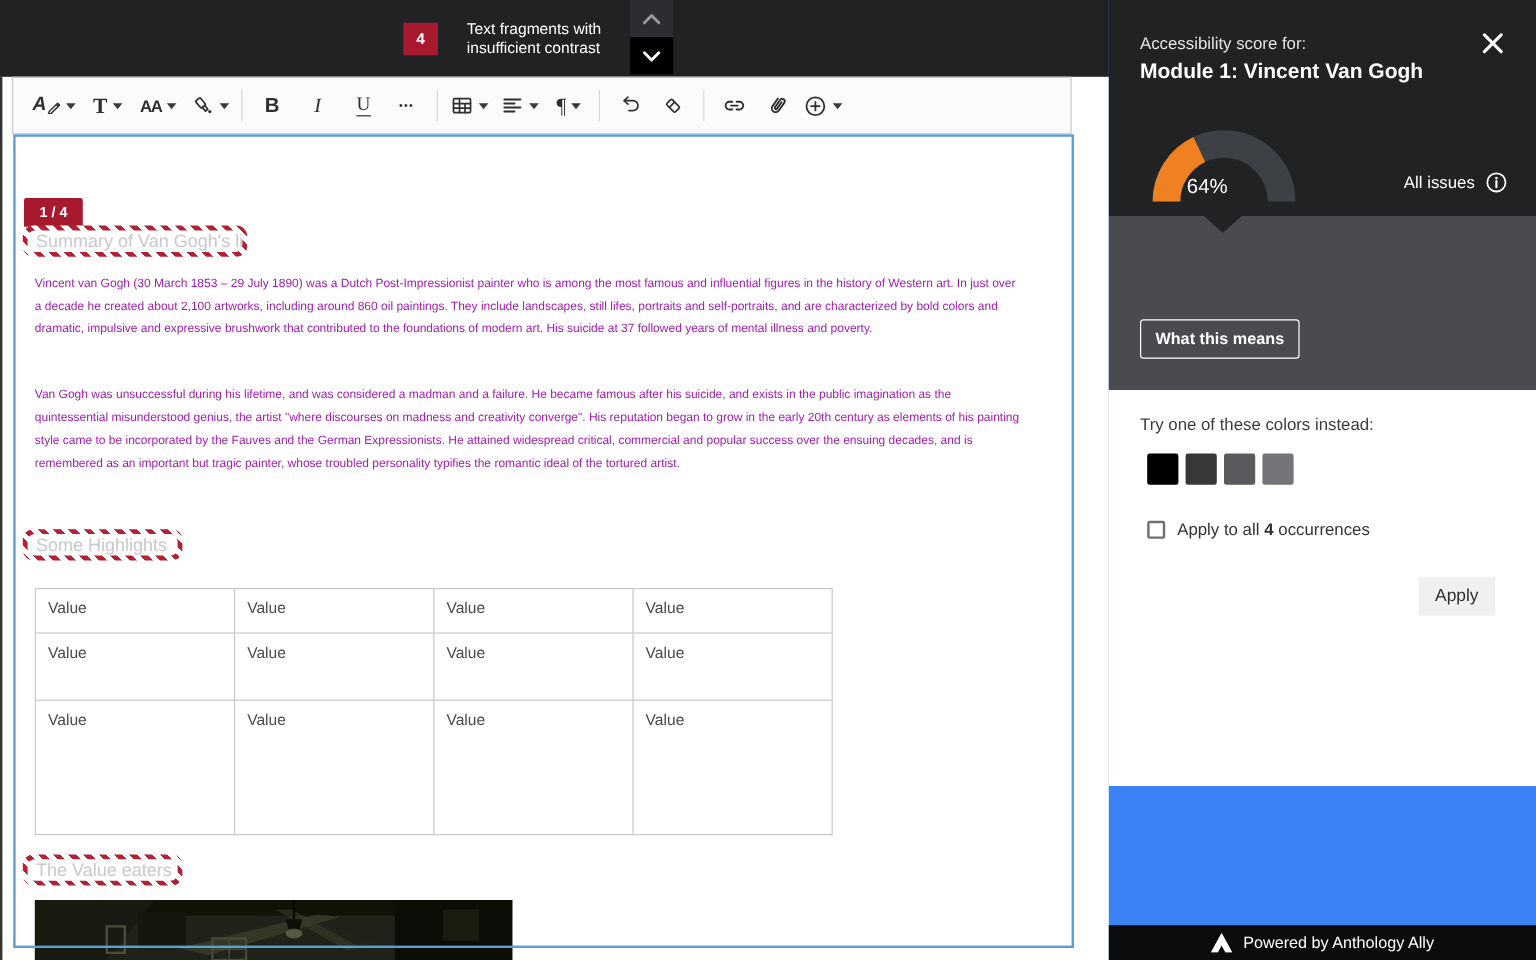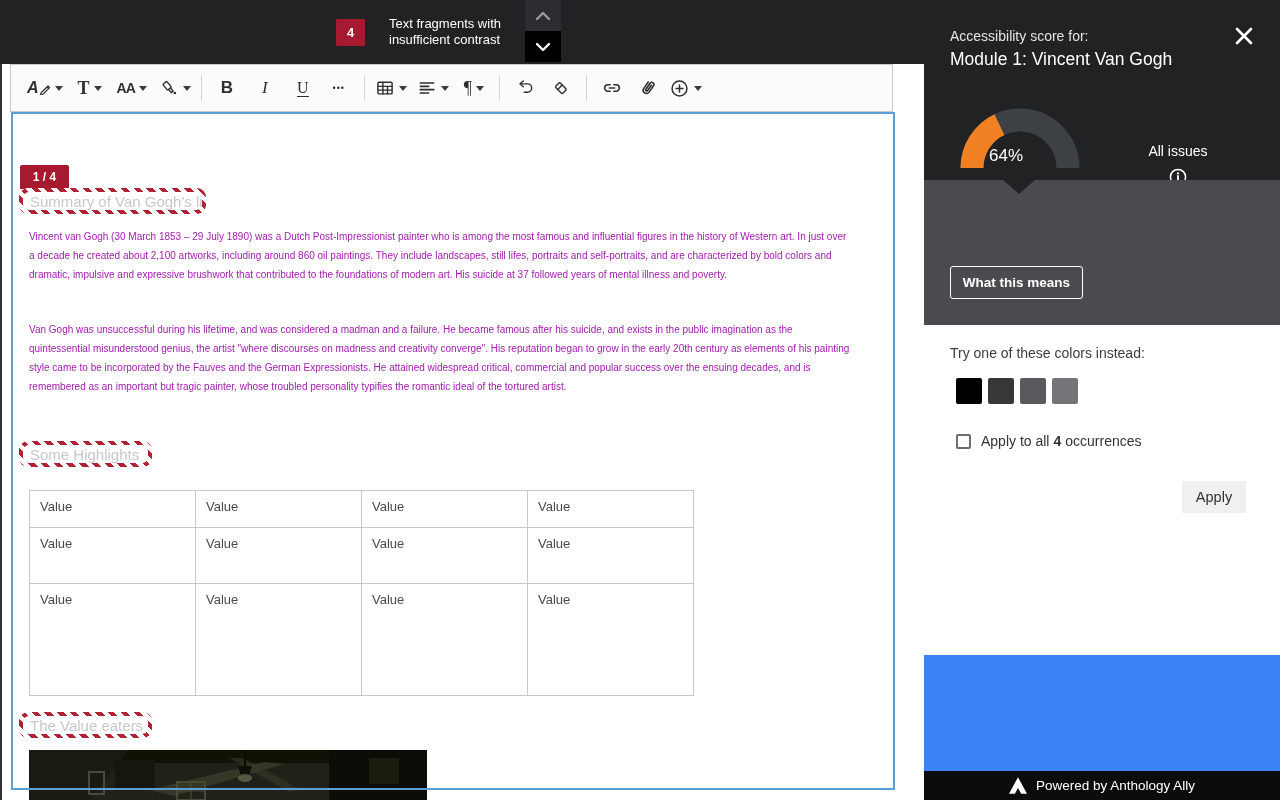--- a/index.html
+++ b/index.html
@@ -58,28 +58,28 @@
                  font-size:13px; color:#4a4a4c; }
   .row-1 td { height:37px; } .row-2 td { height:56px; } .row-3 td { height:112px; }
 
   .painting { position:absolute; left:29px; top:750px; width:398px; height:50px; z-index:2; overflow:hidden;
               background:linear-gradient(100deg,#23251c 0%,#2c2e22 30%,#1b1d14 60%,#121307 100%); }
 
   
   .panel { position:absolute; left:924px; top:0; width:356px; height:800px; background:#3b82f6; z-index:10; }
   .panel-header { position:absolute; left:0; top:0; width:356px; height:180px; background:#212224; }
   .eyebrow { position:absolute; left:26px; top:28px; font-size:14px; color:#e4e4e4; }
-  .panel-title { position:absolute; left:26px; top:49px; font-size:17.5px; font-weight:normal; color:#fff; }
+  .panel-title { position:absolute; left:26px; top:49px; font-size:17.5px; font-weight:bold; color:#fff; }
   .close-btn { position:absolute; left:307px; top:24px; width:26px; height:26px; background:transparent; border:none; cursor:pointer; }
   .gauge-wrap { position:absolute; left:31px; top:100px; width:130px; height:70px; }
   .gauge-score { position:absolute; left:65px; top:146px; width:64px; text-align:left; font-size:17px; color:#fff; }
   .gauge-pointer { position:absolute; left:78px; top:179px; width:0; height:0;
                    border-left:17px solid transparent; border-right:17px solid transparent; border-top:15px solid #212224; z-index:2;}
   .all-issues { position:absolute; left:176px; top:143px; width:156px; display:flex; align-items:center;
-                justify-content:flex-end; gap:9px; color:#fff; font-size:14px;flex-direction:column; }
+                justify-content:flex-end; gap:9px; color:#fff; font-size:14px; }
 
   .issue-section { position:absolute; left:0; top:180px; width:356px; height:145px; background:#4a4b4e; }
   .issue-msg { position:absolute; left:26px; top:17px; width:286px; font-size:19.5px; line-height:26px; color:#fff; }
   .wtm-btn { position:absolute; left:26px; top:86px; width:133px; height:33px; background:transparent;
              border:1px solid #fff; border-radius:3px; color:#fff; font-size:13.5px; font-weight:bold; cursor:pointer; }
 
   .suggest { position:absolute; left:0; top:325px; width:356px; height:330px; background:#fff; }
   .prompt { position:absolute; left:26px; top:20px; font-size:14px; color:#3b3b3d; }
   .swatches { position:absolute; left:32px; top:53px; display:flex; gap:6px; }
   .swatch { width:26px; height:26px; border-radius:2px; cursor:pointer; }

